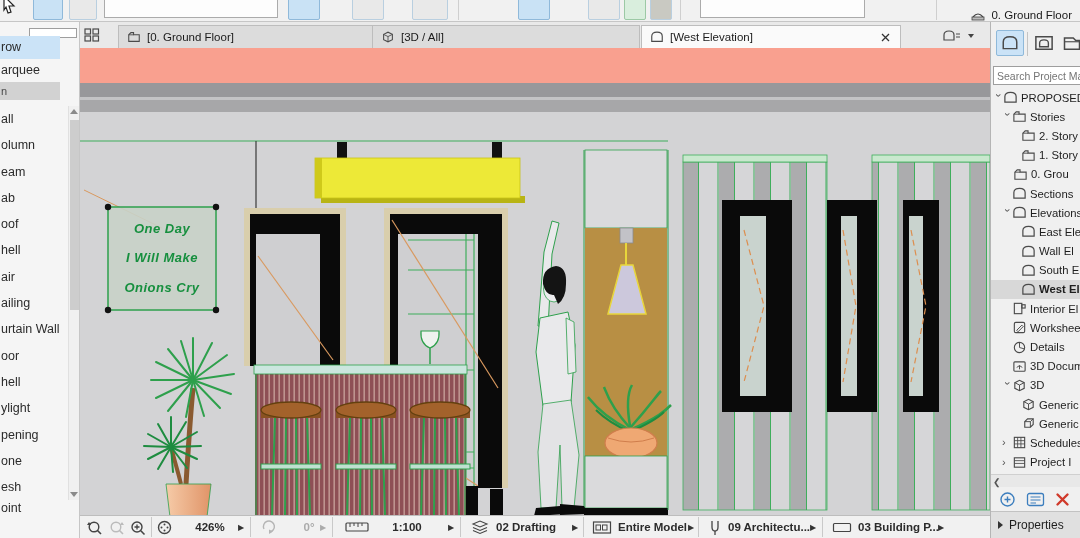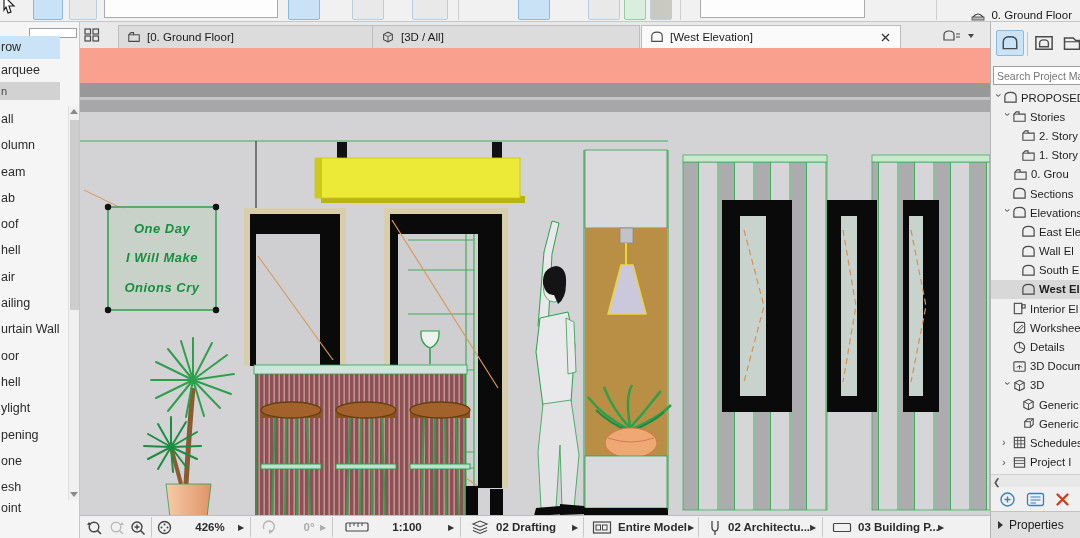--- a/index.html
+++ b/index.html
@@ -556,21 +556,21 @@
     <div class="sb-item sb-arrow-r" style="left:608px;">▶</div>
     <div class="sb-div" style="left:618px;"></div>
 
     <div class="sb-item" style="left:628px;">
       <svg width="14" height="17" viewBox="0 0 14 17">
           <path d="M4,2 V8 Q4,12 7,12 Q10,12 10,8 V2" fill="none" stroke="#444" stroke-width="1.3"></path>
           <line x1="7" y1="12" x2="7" y2="16" stroke="#444" stroke-width="1.3"></line>
         </svg>
     </div>
     <div class="sb-item" style="left:648px;width:82px;">
-        <span class="sb-val">02 Architectu...</span>
+        <span class="sb-val">09 Architectu...</span>
       </div>
     <div class="sb-item sb-arrow-r" style="left:730px;">▶</div>
     <div class="sb-div" style="left:742px;"></div>
 
     <div class="sb-item" style="left:752px;">
       <svg width="20" height="14" viewBox="0 0 20 14">
           <rect x="1.5" y="3.5" width="17" height="8" rx="1" fill="none" stroke="#444" stroke-width="1.2"></rect>
         </svg>
     </div>
     <div class="sb-item" style="left:778px;width:80px;">

